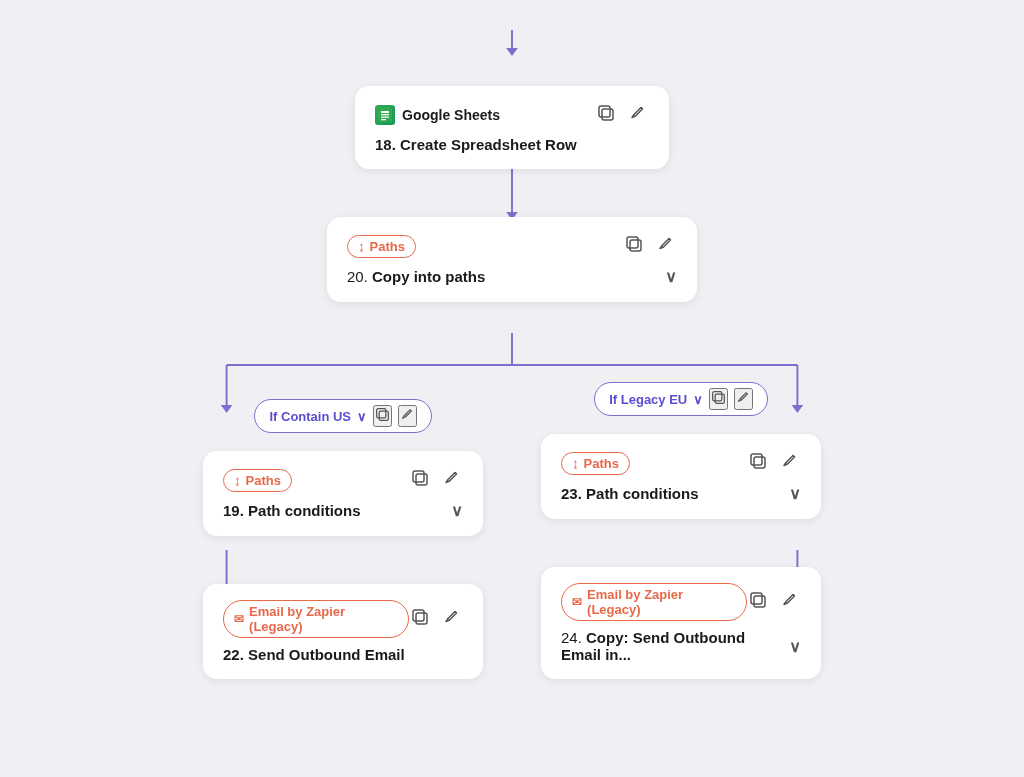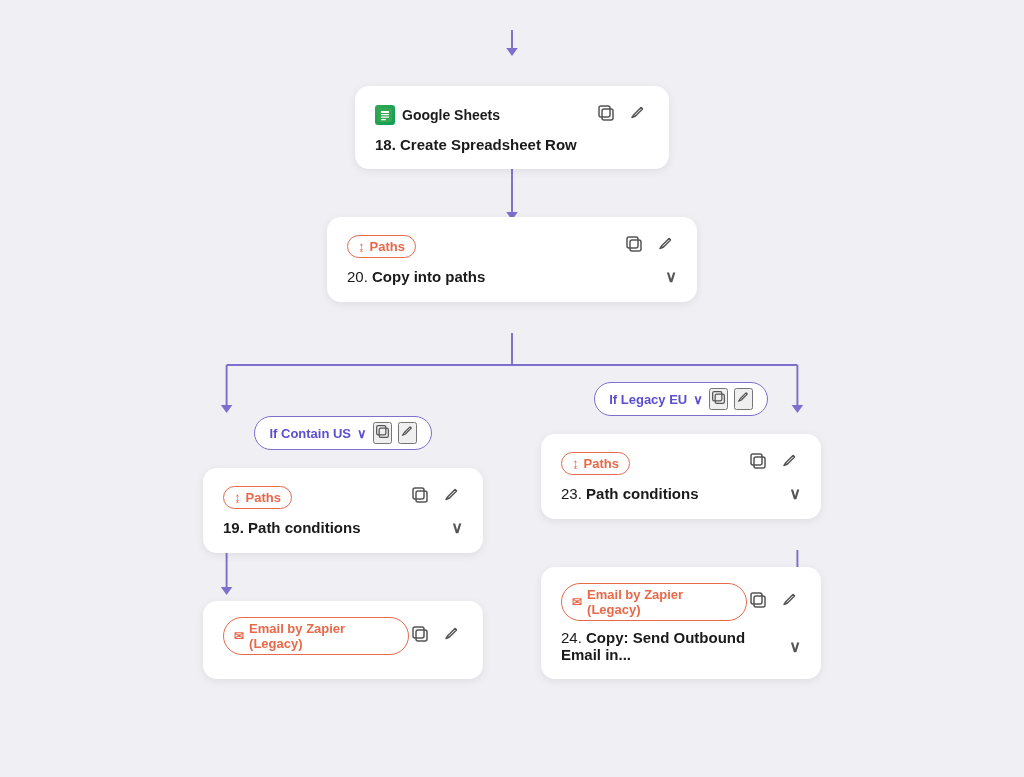--- a/index.html
+++ b/index.html
@@ -335,20 +335,23 @@
               </svg>
             </button>
             <button class="icon-btn">
               <svg width="18" height="18" viewBox="0 0 18 18" fill="none" xmlns="http://www.w3.org/2000/svg">
                 <path d="M3 13.5L6.5 12L13.5 5L12 3.5L5 10.5L3 13.5Z" stroke="#555" stroke-width="1.5" stroke-linejoin="round" fill="none"></path>
                 <path d="M12 3.5L13.5 5" stroke="#555" stroke-width="1.5"></path>
               </svg>
             </button>
           </div>
         </div>
+        <div class="card-title">
+          <span><span style="font-weight:700;">22.</span> <span>Send Outbound Email</span></span>
+        </div>
       </div>
     </div>
 
     <div class="branch">
 
       <div class="branch-label">
         <span>If Legacy EU</span>
         <span>∨</span>
         <button class="icon-btn" style="padding:0;">
           <svg width="15" height="15" viewBox="0 0 18 18" fill="none" xmlns="http://www.w3.org/2000/svg">
@@ -381,21 +384,21 @@
             </button>
             <button class="icon-btn">
               <svg width="18" height="18" viewBox="0 0 18 18" fill="none" xmlns="http://www.w3.org/2000/svg">
                 <path d="M3 13.5L6.5 12L13.5 5L12 3.5L5 10.5L3 13.5Z" stroke="#555" stroke-width="1.5" stroke-linejoin="round" fill="none"></path>
                 <path d="M12 3.5L13.5 5" stroke="#555" stroke-width="1.5"></path>
               </svg>
             </button>
           </div>
         </div>
         <div class="card-title">
-          <span><span style="font-weight:400;">23.</span> <span>Path conditions</span></span>
+          <span><span style="font-weight:700;">23.</span> <span>Path conditions</span></span>
           <span class="chevron-down">∨</span>
         </div>
       </div>
 
       <div style="height: 48px;"></div>
 
       <div class="card node-email-right">
         <div class="card-header">
           <span class="card-badge-email">
             <span style="font-size:12px;">✉</span>

